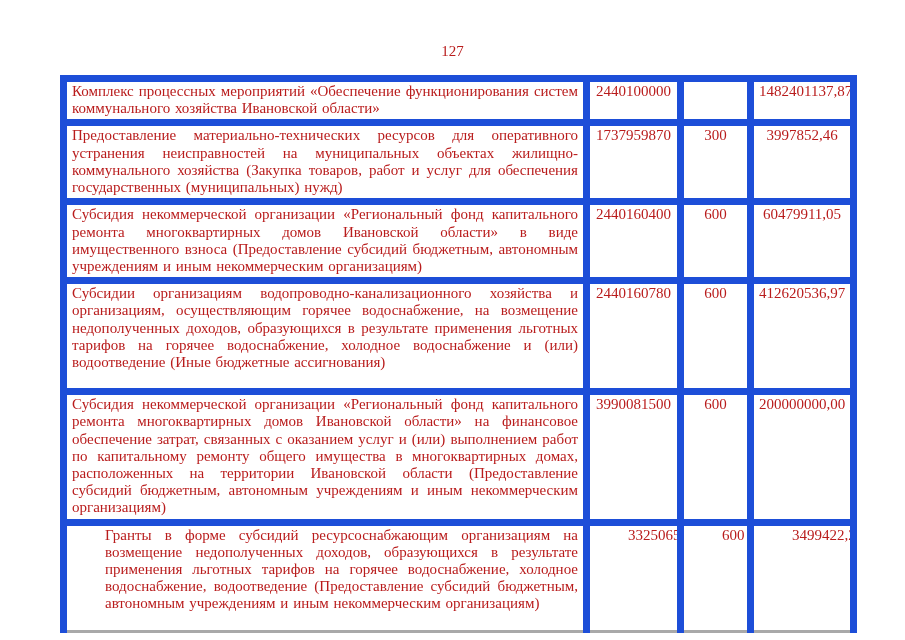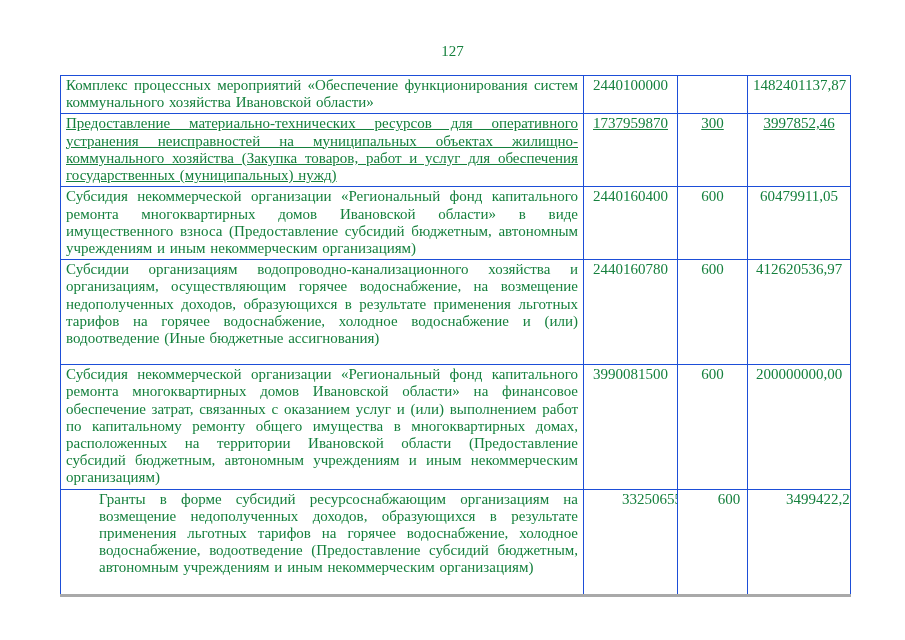--- a/index.html
+++ b/index.html
@@ -2,21 +2,21 @@
 <html><head>
 <meta charset="utf-8">
 <style>
   html, body { margin: 0; padding: 0; background: #ffffff; }
   .page {
     position: relative;
     width: 905px;
     height: 640px;
     background: #ffffff;
     font-family: "Liberation Serif", serif;
-    color: #15803d;
+    color: #b91c1c;
     overflow: hidden;
   }
   .page-number {
     position: absolute;
     top: 42px;
     left: 0;
     right: 0;
     text-align: center;
     font-size: 15px;
     line-height: 18px;
@@ -25,30 +25,30 @@
     position: absolute;
     top: 75px;
     left: 60px;
     width: 790px;
     border-collapse: collapse;
     table-layout: fixed;
     font-size: 15px;
     line-height: 17.2px;
   }
   table.budget td {
-    border: 1px solid #1d4ed8;
+    border: 7px solid #1d4ed8;
     vertical-align: top;
     padding: 1px 5px 2px 5px;
     overflow: hidden;
     word-spacing: 1px;
   }
   td.desc { text-align: justify; }
   td.num  { text-align: center; padding-left: 2px; padding-right: 2px; }
   tr.r1 td { height: 33px; }
-  tr.r2 td { height: 69px; text-decoration: underline; }
+  tr.r2 td { height: 69px; }
   tr.r3 td { height: 64px; }
   tr.r4 td { height: 101px; }
   tr.r5 td { height: 116px; }
   tr.r6 td { height: 101px; padding-left: 38px; }
   tr.last td { border-bottom: 3px solid #a9a9a9; }
 </style>
 </head>
 <body>
 
 <div class="page">

